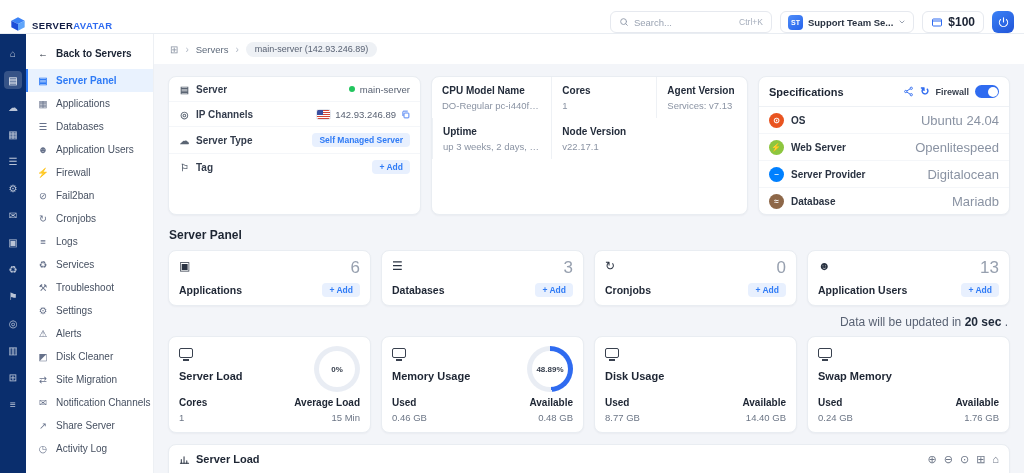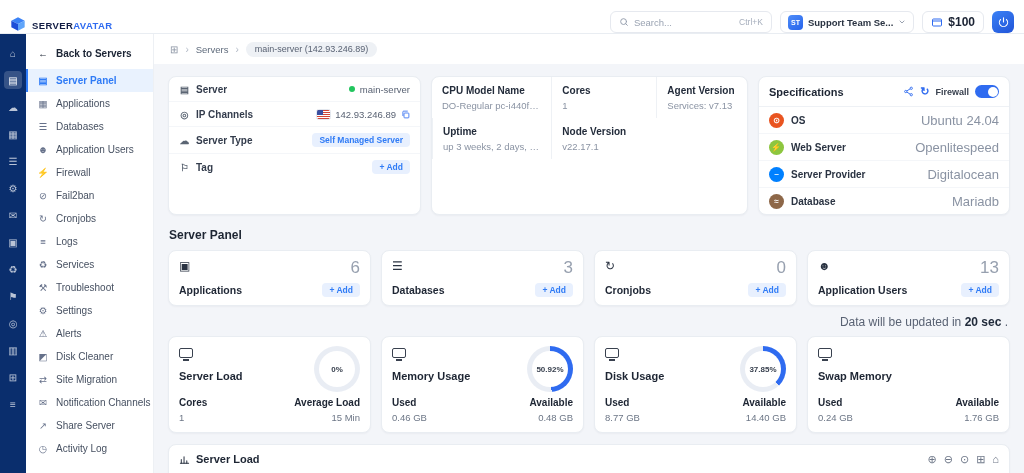--- a/index.html
+++ b/index.html
@@ -441,39 +441,36 @@
                 </div>
               <div class="m-col r">
                   <div class="lab">Average Load</div>
                   <div class="val">15 Min</div>
                 </div>
             </div>
           </div>
           <div class="metric">
             <div class="m-icon"></div>
             <div class="donut" style="background: conic-gradient(rgb(47, 107, 240) 176.004deg, rgb(233, 237, 244) 0deg);">
-                <span class="pct">50.92%</span>
+                <span class="pct">48.89%</span>
               </div>
             <div class="m-title">Memory Usage</div>
             <div class="m-row">
               <div class="m-col">
                   <div class="lab">Used</div>
                   <div class="val">0.46 GB</div>
                 </div>
               <div class="m-col r">
                   <div class="lab">Available</div>
                   <div class="val">0.48 GB</div>
                 </div>
             </div>
           </div>
           <div class="metric">
             <div class="m-icon"></div>
-            <div class="donut" style="background: conic-gradient(rgb(47, 107, 240) 136.26deg, rgb(233, 237, 244) 0deg);">
-                <span class="pct">37.85%</span>
-              </div>
             <div class="m-title">Disk Usage</div>
             <div class="m-row">
               <div class="m-col">
                   <div class="lab">Used</div>
                   <div class="val">8.77 GB</div>
                 </div>
               <div class="m-col r">
                   <div class="lab">Available</div>
                   <div class="val">14.40 GB</div>
                 </div>

